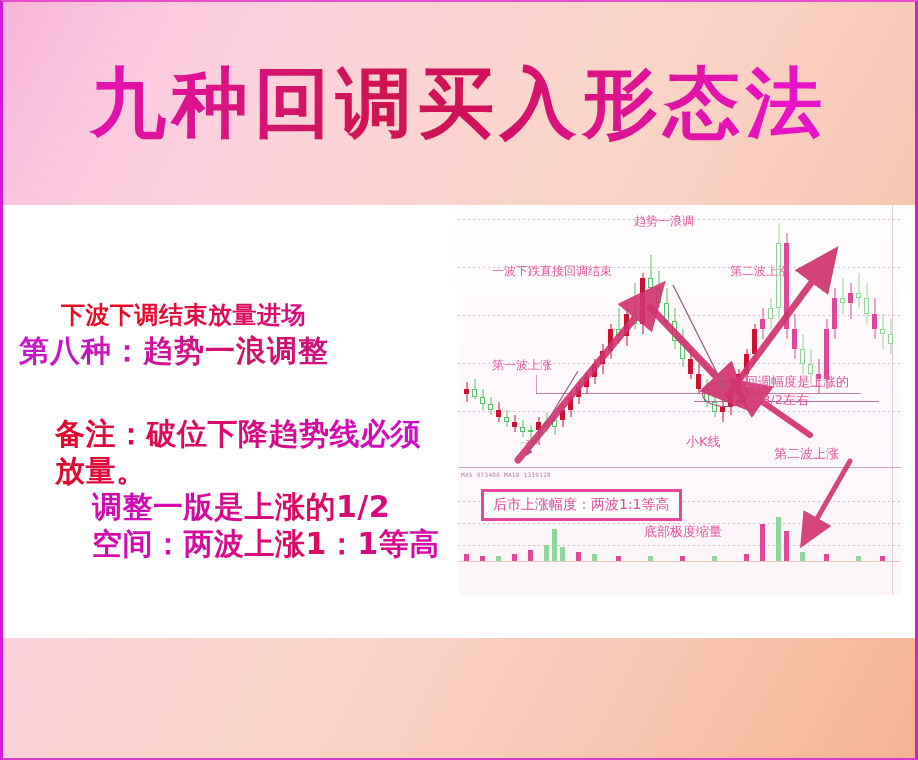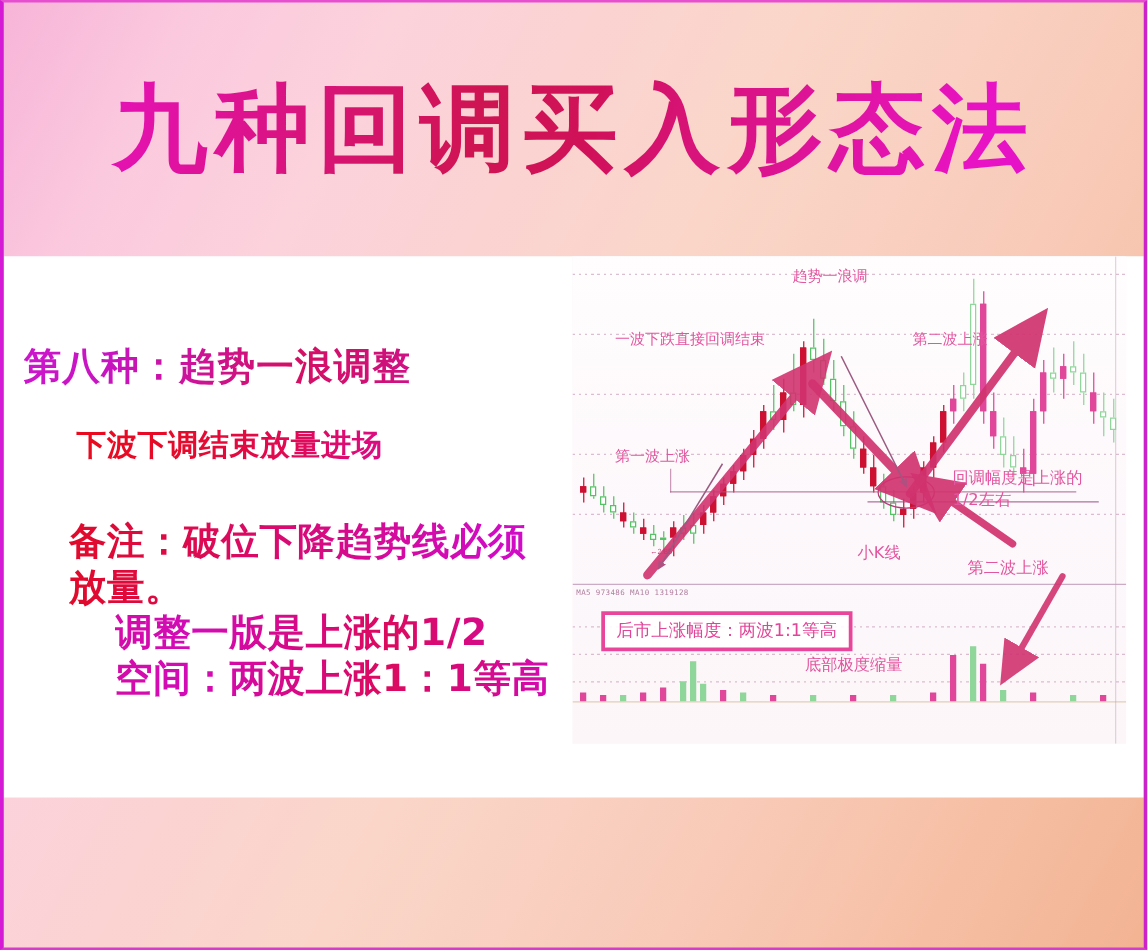--- a/index.html
+++ b/index.html
@@ -282,22 +282,22 @@
 
 <div id="slide">
 
   <div id="title-band">
     <div id="main-title" class="grad-text">九种回调买入形态法</div>
   </div>
 
   <div id="white-panel">
 
     <div id="text-col">
+      <div id="sub-line" class="grad-text">下波下调结束放量进场</div>
       <div id="sec-heading" class="grad-text">第八种：趋势一浪调整</div>
-      <div id="sub-line" class="grad-text">下波下调结束放量进场</div>
       <div id="notes">
         <div class="note-line grad-text l1">备注：破位下降趋势线必须</div>
         <div class="note-line grad-text l2">放量。</div>
         <div class="note-line grad-text l3">调整一版是上涨的1/2</div>
         <div class="note-line grad-text l4">空间：两波上涨1：1等高</div>
       </div>
     </div>
 
     <div id="chart-wrap">
       <div id="chart-inner">
@@ -586,22 +586,22 @@
 
           <path d="M352,230 L290,187" stroke="#d1336f" stroke-width="6" fill="none" stroke-linecap="round" marker-end="url(#ah)" opacity="0.92"></path>
 
           <path d="M392,256 L352,326" stroke="#d1336f" stroke-width="5" fill="none" stroke-linecap="round" marker-end="url(#ah)" opacity="0.9"></path>
         </svg>
 
         <div class="chart-label big" style="left:176px;top:8px">趋势一浪调</div>
         <div class="chart-label big" style="left:34px;top:58px">一波下跌直接回调结束</div>
         <div class="chart-label big" style="left:272px;top:58px">第二波上涨</div>
         <div class="chart-label big" style="left:34px;top:152px">第一波上涨</div>
-        <div class="chart-label" style="left:304px;top:168px">回调幅度是上涨的</div>
-        <div class="chart-label" style="left:304px;top:186px">1/2左右</div>
+        <div class="chart-label" style="left:287px;top:168px">回调幅度是上涨的</div>
+        <div class="chart-label" style="left:304px;top:186px">8/2左右</div>
         <div class="chart-label" style="left:228px;top:228px">小K线</div>
         <div class="chart-label" style="left:316px;top:240px">第二波上涨</div>
         <div class="chart-label" style="left:186px;top:318px">底部极度缩量</div>
 
         <div id="ma-text" style="left:3px;top:266px">MA5 973486 MA10 1319128</div>
 
         <div class="low-tag" style="left:62px;top:234px">←2.85</div>
 
         <div id="boxed-note" style="left:23px;top:284px">后市上涨幅度：两波1:1等高</div>
 

